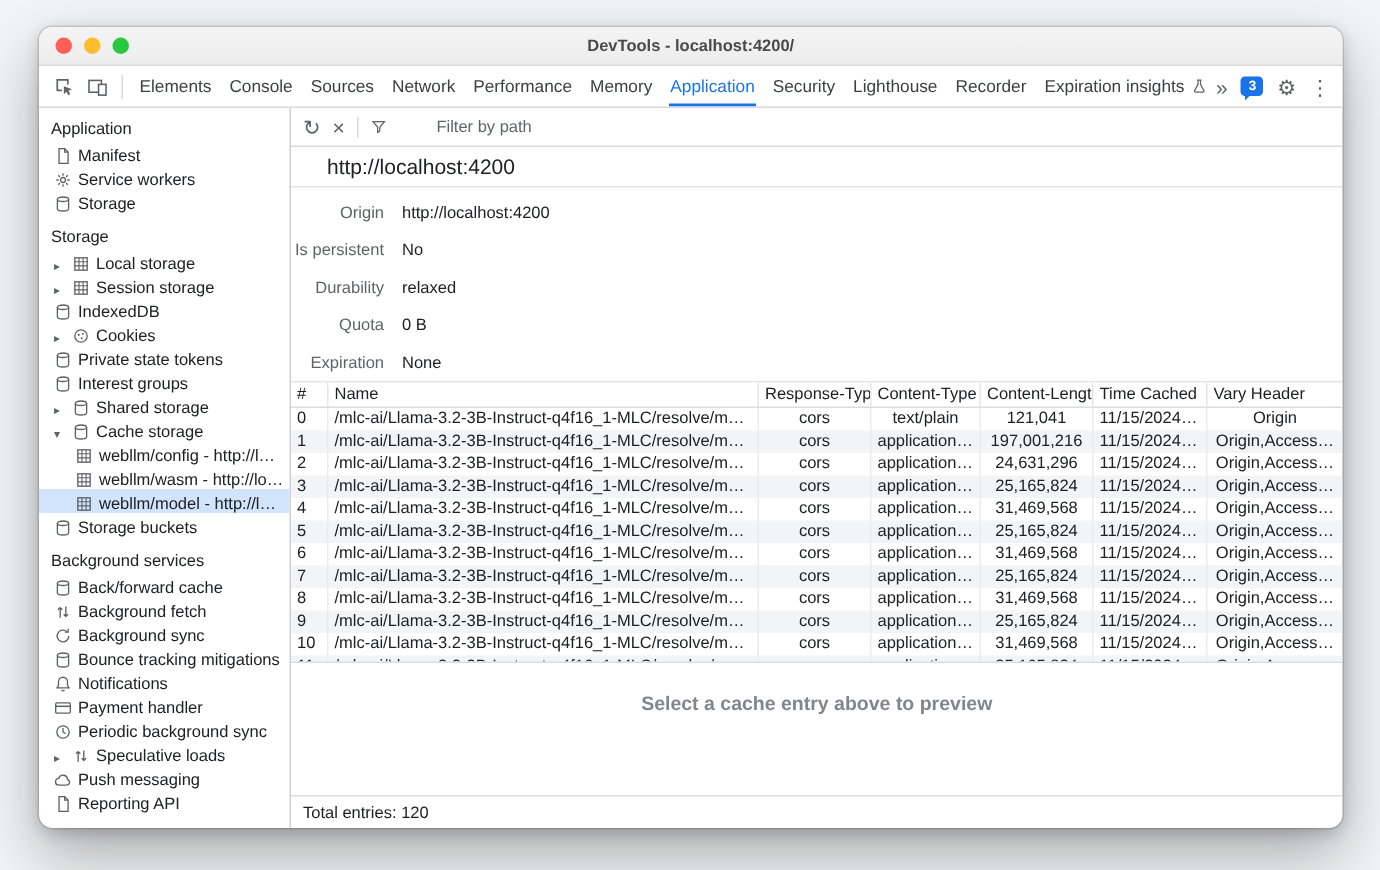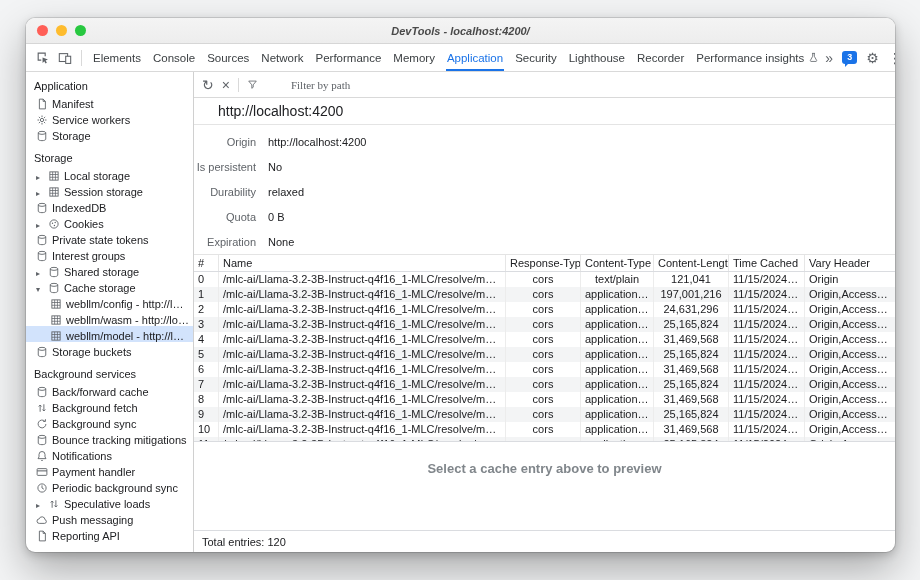--- a/index.html
+++ b/index.html
@@ -10,21 +10,21 @@
     background:#fff; border-radius:9px; overflow:hidden;
     box-shadow:0 18px 42px rgba(0,0,0,.30), 0 3px 10px rgba(0,0,0,.18), 0 0 0 1px rgba(0,0,0,.12);
     display:flex; flex-direction:column; }
 
   
   .titlebar { height:26px; background:linear-gradient(#f4f4f4,#ededed); border-bottom:1px solid #d6d6d6;
     display:flex; align-items:center; position:relative; flex:0 0 auto; }
   .traffic { display:flex; gap:8px; margin-left:11px; }
   .light { width:11px; height:11px; border-radius:50%; }
   .light.red { background:#ff5f57; } .light.yellow { background:#febc2e; } .light.green { background:#28c840; }
-  .win-title { position:absolute; left:0; right:0; text-align:center; font-size:11px; font-weight:700; color:#4a4a4a;font-style:italic; }
+  .win-title { position:absolute; left:0; right:0; text-align:center; font-size:11px; font-weight:700; color:#4a4a4a; }
 
   
   .tabbar { height:28px; background:#ffffff; border-bottom:1px solid #d9d9d9; display:flex; align-items:center;
     padding:0 6px; flex:0 0 auto; white-space:nowrap; overflow:hidden; }
   .tb-icon { width:22px; height:22px; display:flex; align-items:center; justify-content:center; color:#5f6368; flex:0 0 auto; }
   .tb-sep { width:1px; height:16px; background:#d9d9d9; margin:0 5px; flex:0 0 auto; }
   .tab { height:100%; display:flex; align-items:center; padding:0 6px; font-size:11.5px; color:#3c4043;
     position:relative; cursor:default; flex:0 0 auto; }
   .tab.active { color:#1a73e8; }
   .tab.active::after { content:""; position:absolute; left:5px; right:5px; bottom:0; height:2px; background:#1a73e8; }
@@ -51,21 +51,21 @@
   .side-item.child { padding-left:24px; }
   .side-item.sel { background:#d2e3fc; }
   .svgi { width:12px; height:12px; display:block; }
 
   
   .main { flex:1; display:flex; flex-direction:column; min-width:0; }
   .main-toolbar { height:26px; border-bottom:1px solid #d9d9d9; display:flex; align-items:center; padding:0 8px; gap:8px; flex:0 0 auto; }
   .mt-icon { color:#5f6368; font-size:14px; line-height:14px; }
   .mt-sep { width:1px; height:14px; background:#d9d9d9; }
   .filter-wrap { display:flex; align-items:center; gap:5px; color:#5f6368; }
-  .filter-input { border:none; outline:none; background:transparent; font-size:11px; width:140px; color:#202124; font-family:Liberation Serif, serif;padding-left:28px; }
+  .filter-input { border:none; outline:none; background:transparent; font-size:11px; width:140px; color:#202124; font-family:Liberation Sans, sans-serif;padding-left:28px; }
   .filter-input::placeholder { color:#5f6368; }
 
   .panel { flex:1; display:flex; flex-direction:column; min-height:0; }
   .origin-heading { height:27px; line-height:26px; padding-left:24px; font-size:14px; border-bottom:1px solid #e4e4e4; flex:0 0 auto; }
 
   .meta { padding:4px 0 0; flex:0 0 auto; }
   .meta-row { height:25px; display:flex; align-items:center; font-size:11px; }
   .meta-label { width:62px; text-align:right; color:#5f6368; flex:0 0 auto; }
   .meta-value { margin-left:12px; color:#202124; }
 
@@ -75,21 +75,21 @@
   .gh-cell { display:flex; align-items:center; padding:0 4px; border-right:1px solid #e6e6e6; color:#202124; overflow:hidden; white-space:nowrap; }
   .grid-row { height:15px; display:flex; }
   .grid-rows .grid-row:nth-child(even) { background:#f3f4f5; }
   .g-cell { line-height:15px; padding:0 4px; border-right:1px solid #ececec; overflow:hidden; white-space:nowrap; text-overflow:ellipsis; }
   .c-idx { width:25px; flex:0 0 auto; }
   .c-name { flex:1; min-width:0; }
   .c-rt { width:75px; flex:0 0 auto; }
   .c-ct { width:73px; flex:0 0 auto; }
   .c-cl { width:75px; flex:0 0 auto; }
   .c-tc { width:76px; flex:0 0 auto; }
-  .c-vh { width:90px; flex:0 0 auto; border-right:none; }
+  .c-vh { width:90px; flex:0 0 auto; border-right:none;text-align:center; }
   .num { text-align:center; }
 
   .preview { flex:1; display:flex; align-items:center; justify-content:center; border-top:1px solid #dadce0; min-height:0; }
   .preview-text { font-size:13px; font-weight:700; color:#80868b; }
 
   .statusbar { height:22px; border-top:1px solid #dadce0; display:flex; align-items:center; padding-left:8px; font-size:11px; flex:0 0 auto;margin-top:36px; }
 </style>
 </head>
 <body>
 
@@ -204,21 +204,21 @@
     <div class="tab">
         <span>Security</span>
       </div>
     <div class="tab">
         <span>Lighthouse</span>
       </div>
     <div class="tab">
         <span>Recorder</span>
       </div>
     <div class="tab">
-      <span>Performance insights</span>
+      <span>Expiration insights</span>
       <span class="flask">
           <svg class="svgi" style="width:11px;height:11px">
             <use href="#ic-flask"></use>
           </svg>
         </span>
     </div>
     <div class="tabbar-right">
       <span class="chevrons">»</span>
       <span class="bubble"><span>3</span></span>
       <span class="glyph-btn">⚙</span>

